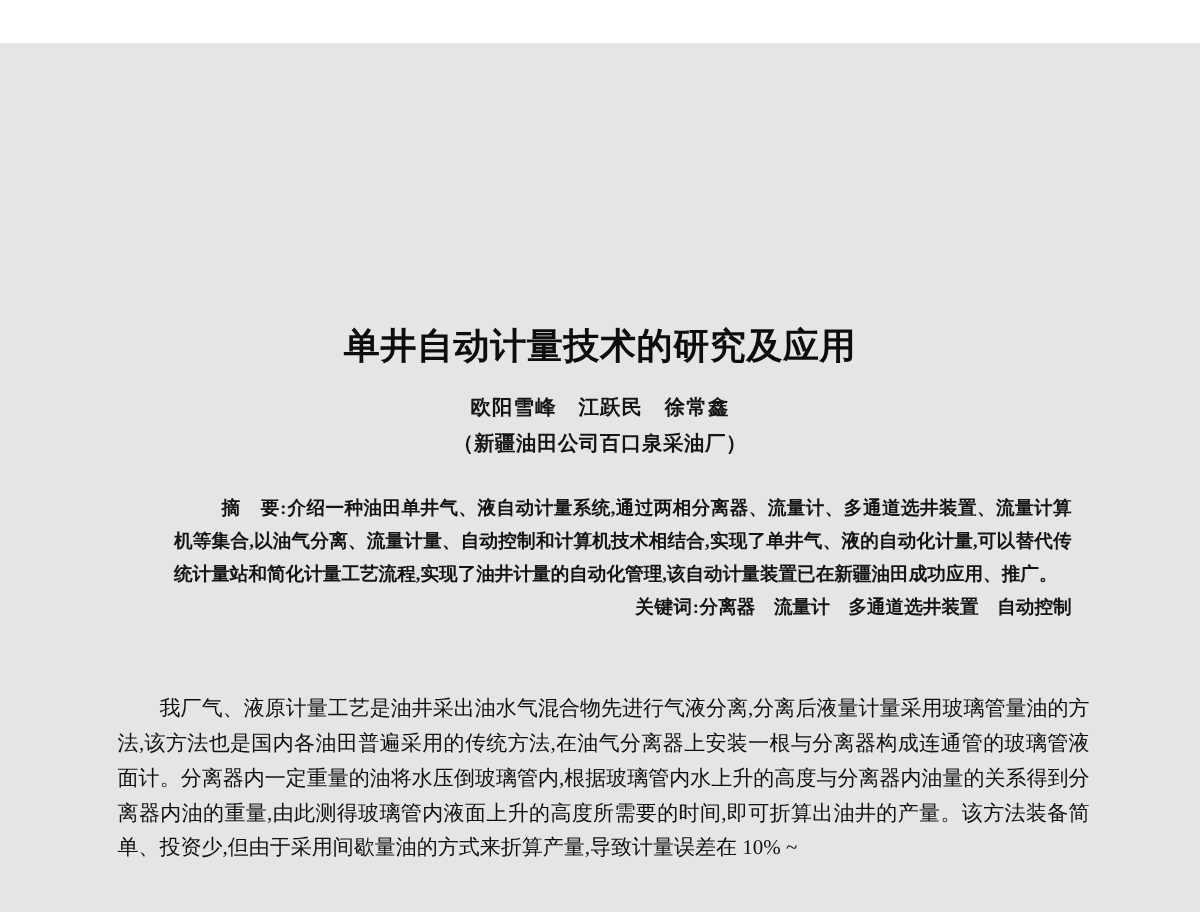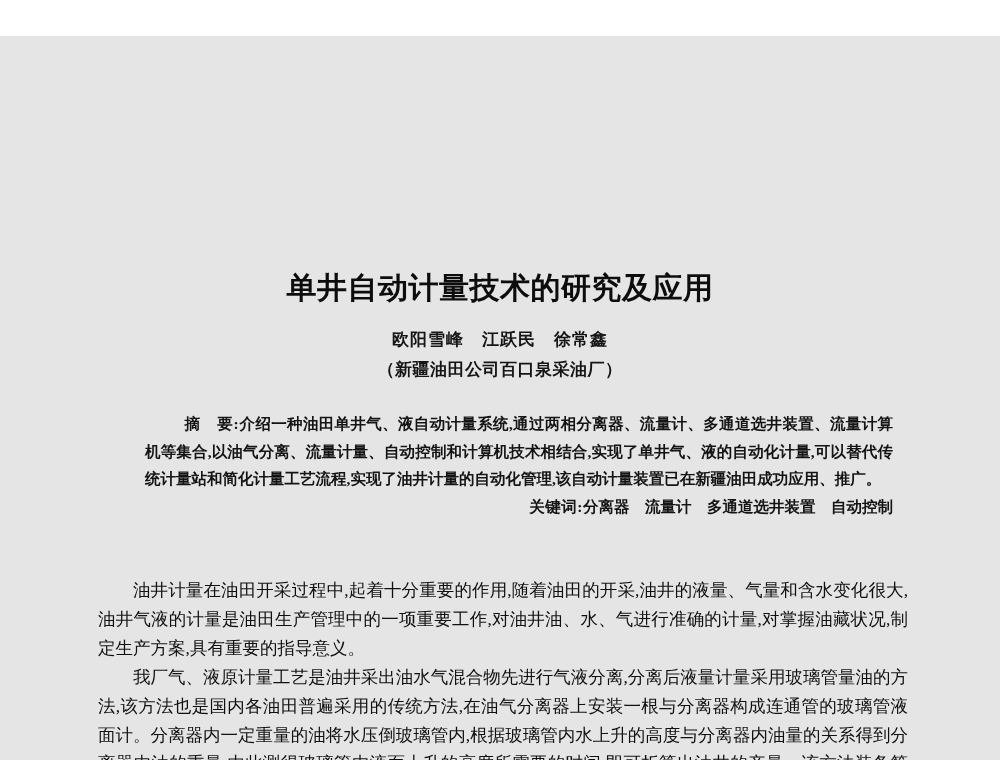--- a/index.html
+++ b/index.html
@@ -102,17 +102,16 @@
   <div class="authors-line">欧阳雪峰　江跃民　徐常鑫</div>
 
   <div class="affiliation-line">（新疆油田公司百口泉采油厂）</div>
 
   <div class="abstract-section">
     <p class="abstract-paragraph"><span class="abstract-label">摘　要:</span><span>介绍一种油田单井气、液自动计量系统,通过两相分离器、流量计、多通道选井装置、流量计算机等集合,以油气分离、流量计量、自动控制和计算机技术相结合,实现了单井气、液的自动化计量,可以替代传统计量站和简化计量工艺流程,实现了油井计量的自动化管理,该自动计量装置已在新疆油田成功应用、推广。</span></p>
     <p class="keywords-line"><span class="keywords-label">关键词:</span><span>分离器　流量计　多通道选井装置　自动控制</span></p>
   </div>
 
   <div class="body-section">
-    <p>油井计量在油田开采过程中,起着十分重要的作用,随着油田的开采,油井的液量、气量和含水变化很大,油井气液的计量是油田生产管理中的一项重要工作,对油井油、水、气进行准确的计量,对掌握油藏状况,制定生产方案,具有重要的指导意义。</p>
     <p>我厂气、液原计量工艺是油井采出油水气混合物先进行气液分离,分离后液量计量采用玻璃管量油的方法,该方法也是国内各油田普遍采用的传统方法,在油气分离器上安装一根与分离器构成连通管的玻璃管液面计。分离器内一定重量的油将水压倒玻璃管内,根据玻璃管内水上升的高度与分离器内油量的关系得到分离器内油的重量,由此测得玻璃管内液面上升的高度所需要的时间,即可折算出油井的产量。该方法装备简单、投资少,但由于采用间歇量油的方式来折算产量,导致计量误差在 10% ~</p>
   </div>
 
 </div>
 
 </body></html>

